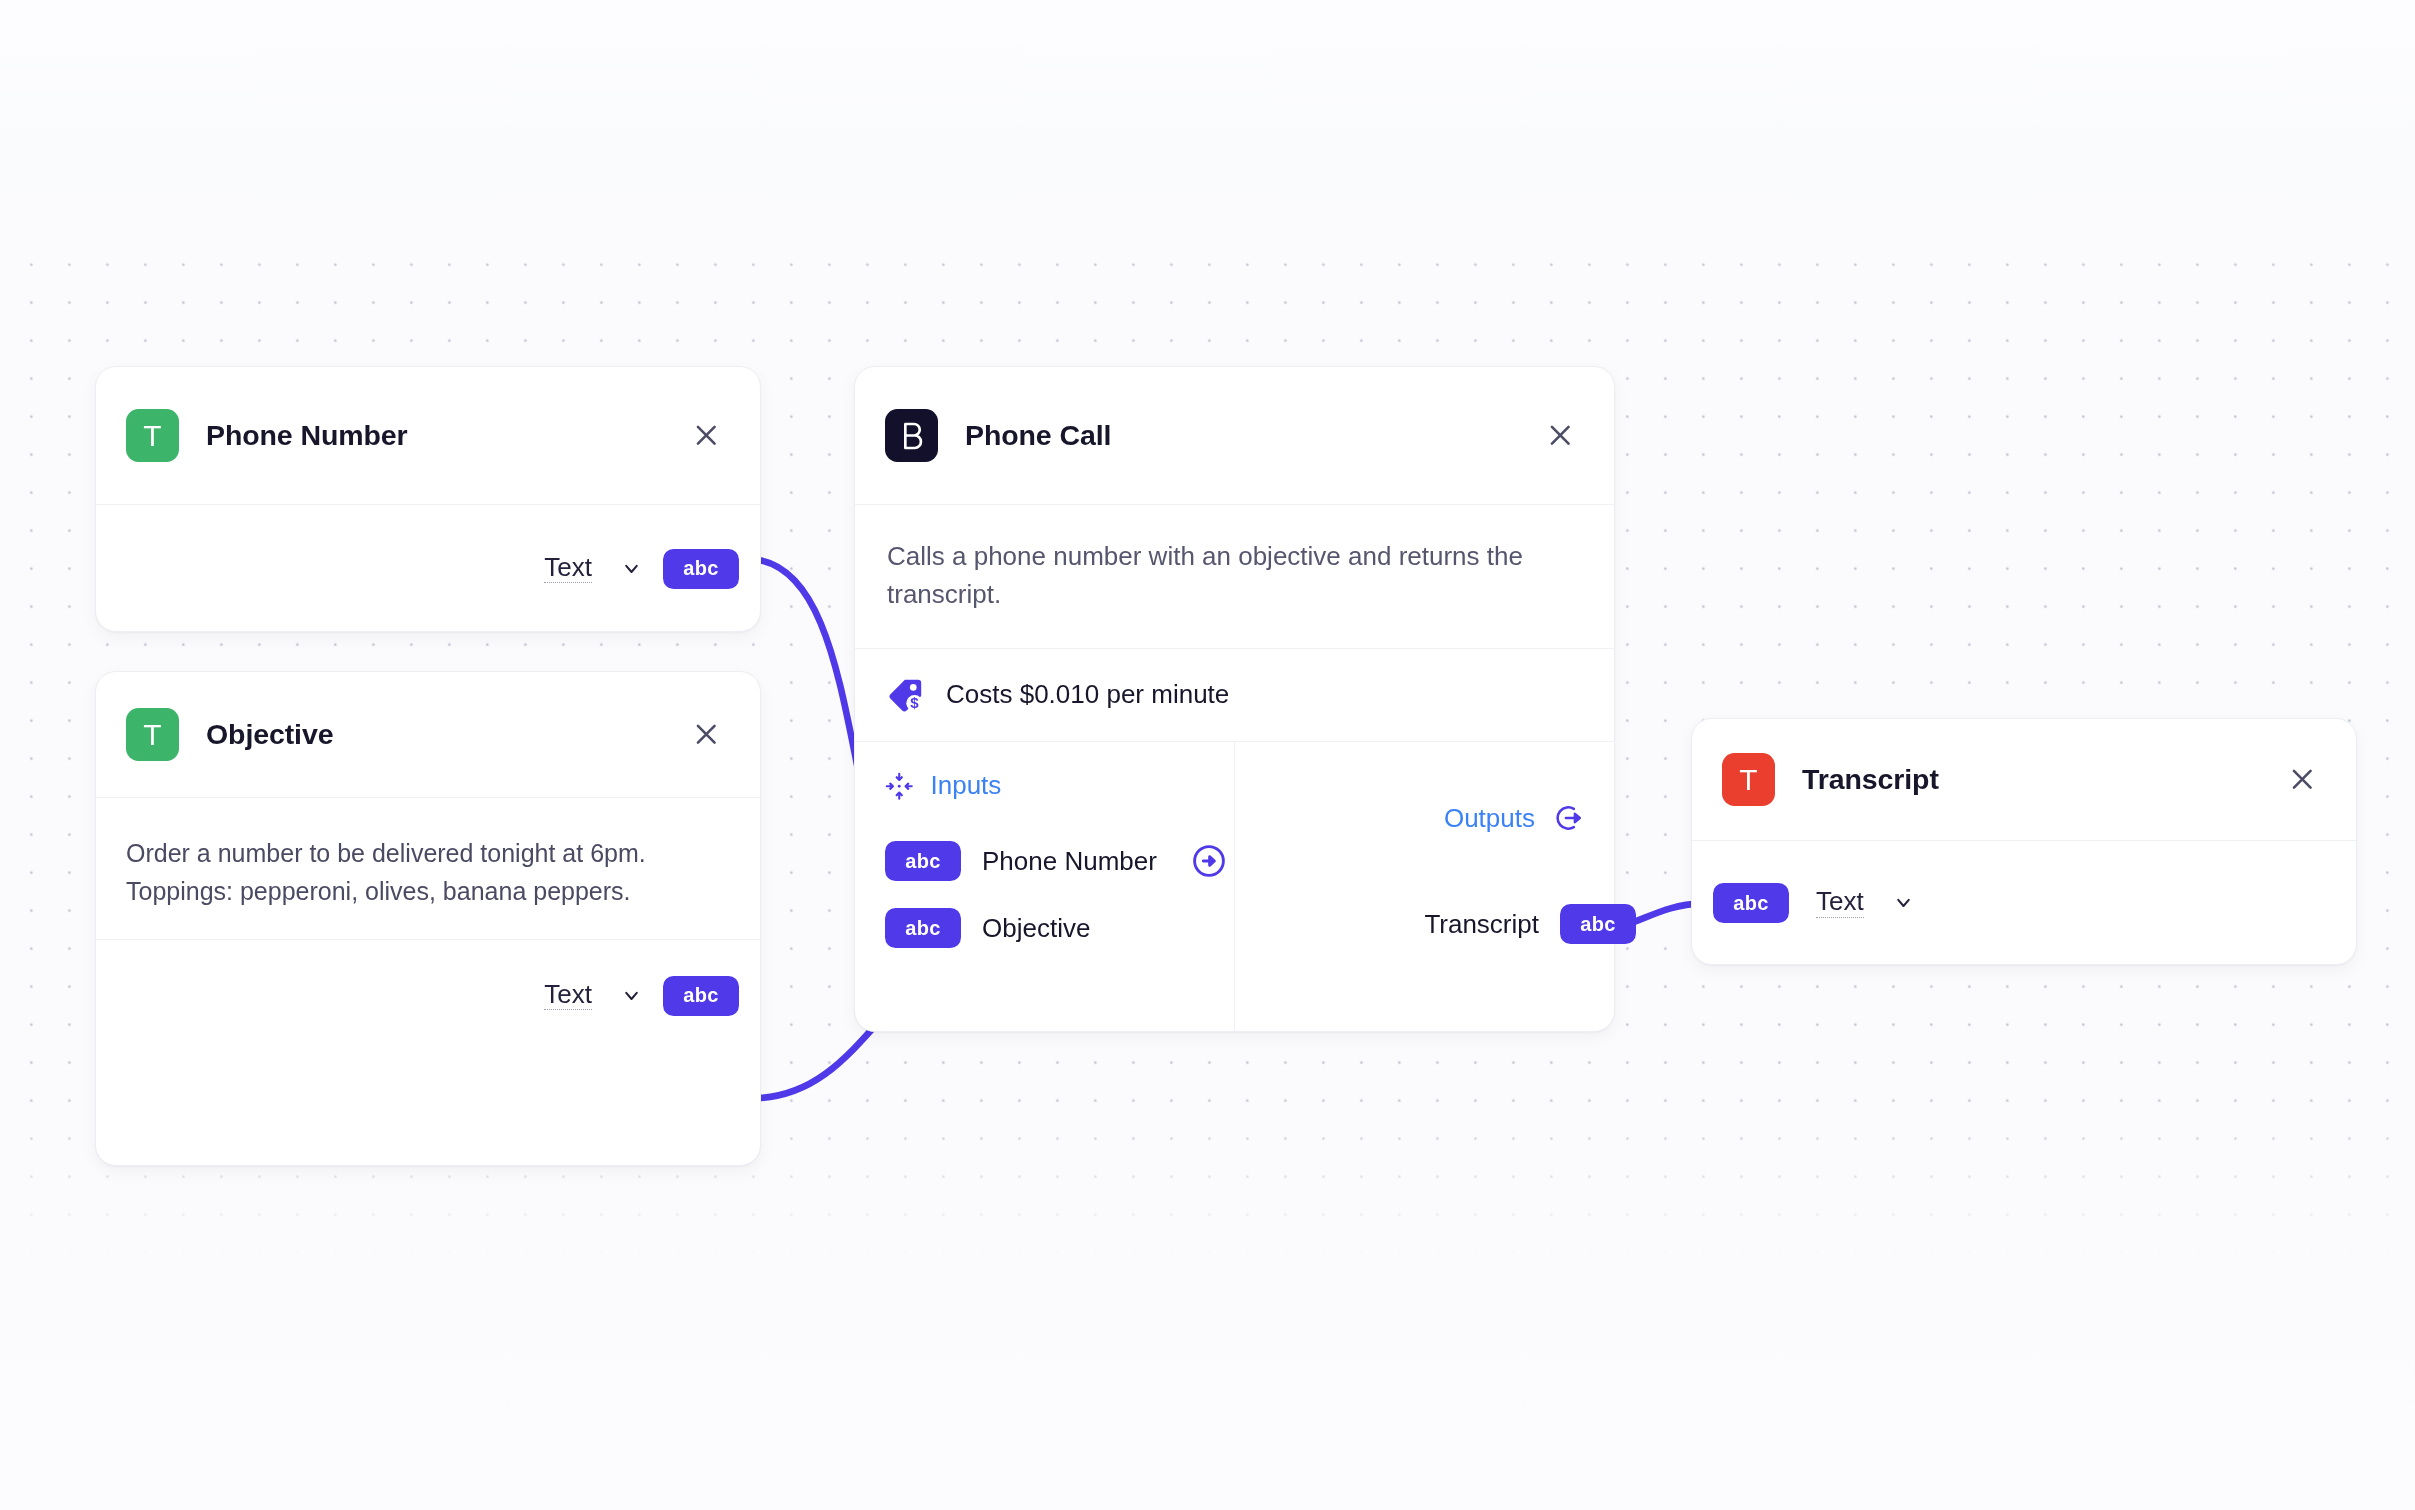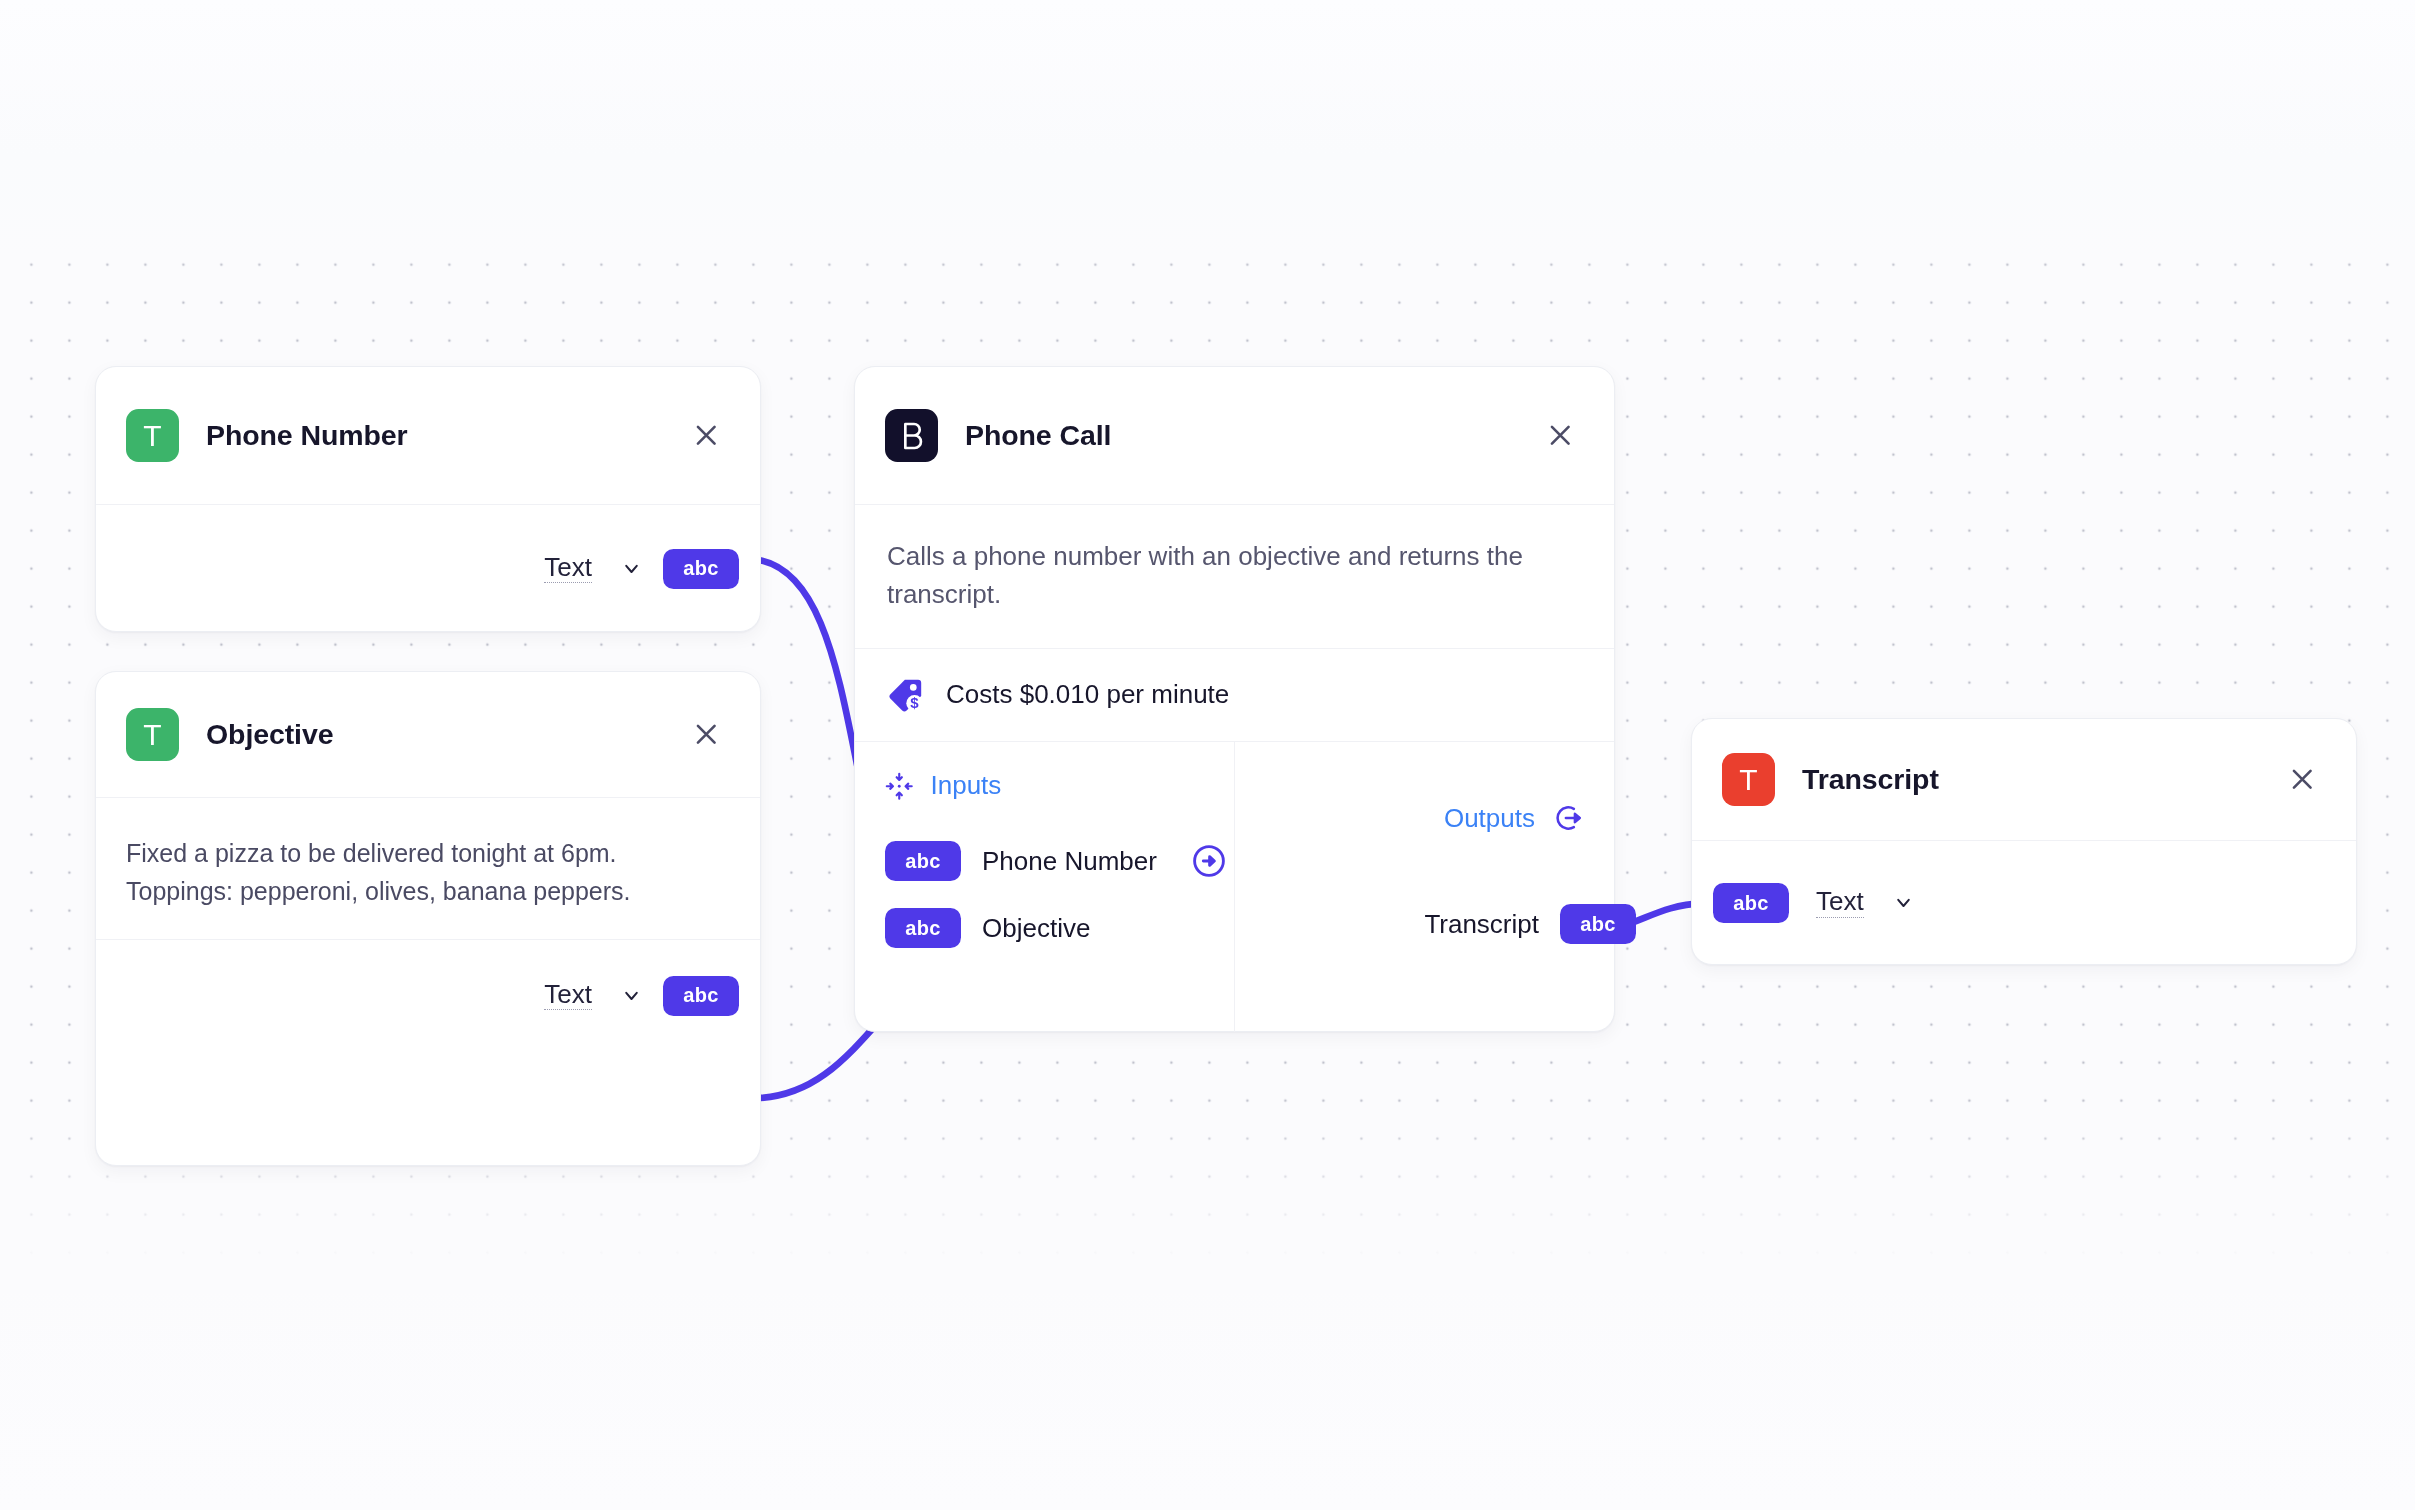--- a/index.html
+++ b/index.html
@@ -273,21 +273,21 @@
         <span>T</span>
       </div>
       <div class="card-title">Objective</div>
       <div class="close-x">
         <svg width="28.5" height="28.5" viewBox="0 0 24 24" fill="none" stroke="#4c4c66" stroke-width="2.2" stroke-linecap="round">
           <path d="M5 5 L19 19 M19 5 L5 19"></path>
         </svg>
       </div>
     </div>
     <div class="fixed-block">
-      <div class="fixed-line">Fixed a pizza to be delivered tonight at 6pm.</div>
+      <div class="fixed-line">Order a number to be delivered tonight at 6pm.</div>
       <div class="fixed-line">Toppings: pepperoni, olives, banana peppers.</div>
     </div>
     <div class="card-body">
       <div class="typesel">
         <span class="tlabel">Text</span>
         <svg width="21" height="21" viewBox="0 0 24 24" fill="none" stroke="#23223a" stroke-width="2.3" stroke-linecap="round" stroke-linejoin="round">
           <path d="M6 9 L12 16 L18 9"></path>
         </svg>
       </div>
       <div class="abc">abc</div>

